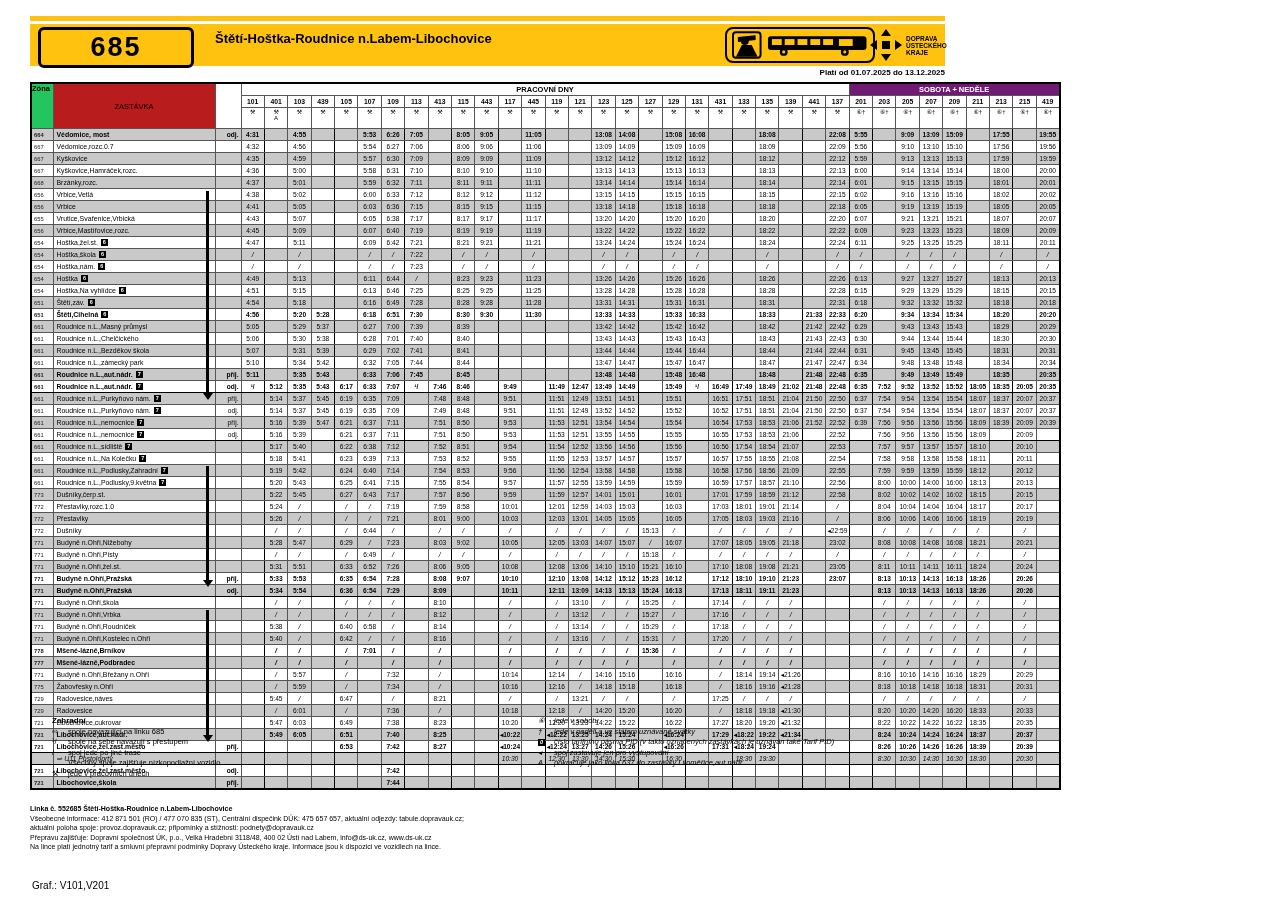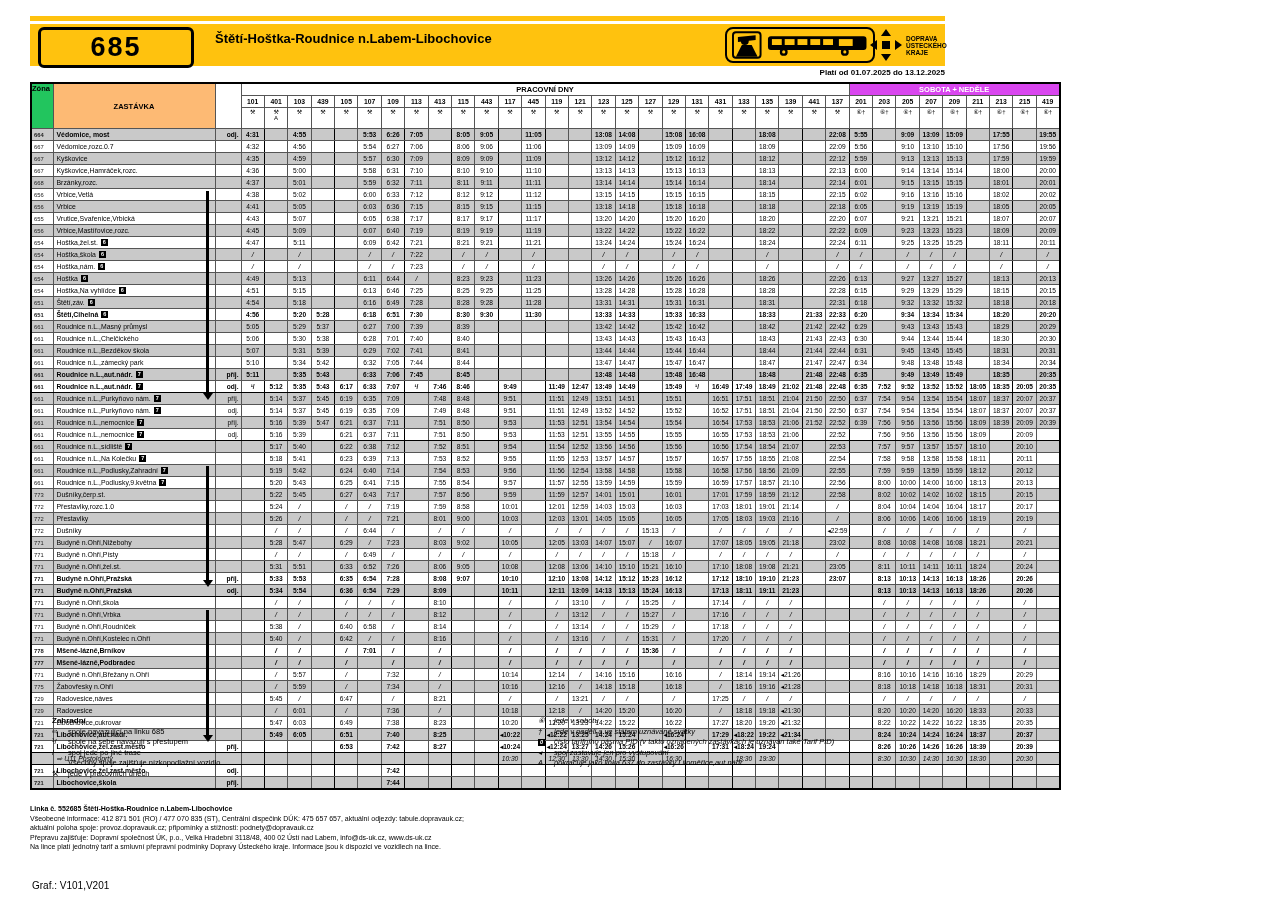--- a/index.html
+++ b/index.html
@@ -11,25 +11,25 @@
   .routetitle{position:absolute;left:185px;top:7px;font-size:13px;font-weight:bold;}
   .logobox{position:absolute;right:70px;top:3px;width:150px;height:36px;background:#ffc20e;border:2px solid #000;border-radius:8px;display:flex;align-items:center;gap:4px;padding:0 5px;box-sizing:border-box;}
   .duk{position:absolute;right:-2px;top:2px;width:78px;height:38px;display:flex;align-items:center;gap:3px;}
   .duktext{font-size:6.5px;font-weight:bold;line-height:7px;color:#000;}
   .valid{position:absolute;right:0;top:52px;font-size:8px;font-weight:bold;}
   .tt{position:absolute;top:66px;left:0;border-collapse:collapse;table-layout:fixed;width:1030px;border:2px solid #000;}
   .tt td,.tt th{border:0.5px solid #555;padding:0;margin:0;overflow:hidden;white-space:nowrap;}
   .tt th{font-size:7px;}
   .ghead th{height:11px;font-size:7.5px;}
   .ghead .work{background:#fff;}
-  .ghead .wknd{background:#d946ef;color:#fff;}
+  .ghead .wknd{background:#701a75;color:#fff;}
   .numrow th{height:11px;font-size:6.8px;font-weight:bold;background:#fff;}
   .symrow th{height:20px;font-size:6px;font-weight:normal;vertical-align:top;background:#fff;}
   .zonehead{font-size:5.5px;text-align:left;vertical-align:top;background:#22c55e;padding-left:1px;}
-  .stophead{font-size:8px;font-weight:bold;background:#fdba74;}
+  .stophead{font-size:8px;font-weight:normal;background:#b91c1c;}
   .tt td{height:11px;font-size:6.6px;text-align:center;vertical-align:middle;}
   td.zone{font-size:5.8px;text-align:left;padding-left:2px;color:#222;}
   td.stop{text-align:left;padding-left:3px;font-size:6.9px;position:relative;}
   td.lbl{font-size:6.6px;text-align:right;padding-right:2px;}
   tr.gray td{background:#c9c9c9;}
   tr.white td{background:#fff;}
   tr.boldrow td{font-weight:bold;}
   tr.itrow td{font-style:italic;}
   .tbox{display:inline-block;background:#000;color:#fff;font-size:5.5px;font-weight:bold;width:7px;height:7px;line-height:7px;text-align:center;margin-left:3px;vertical-align:1px;}
   td.gsep{border-right:1.6px solid #000;}

